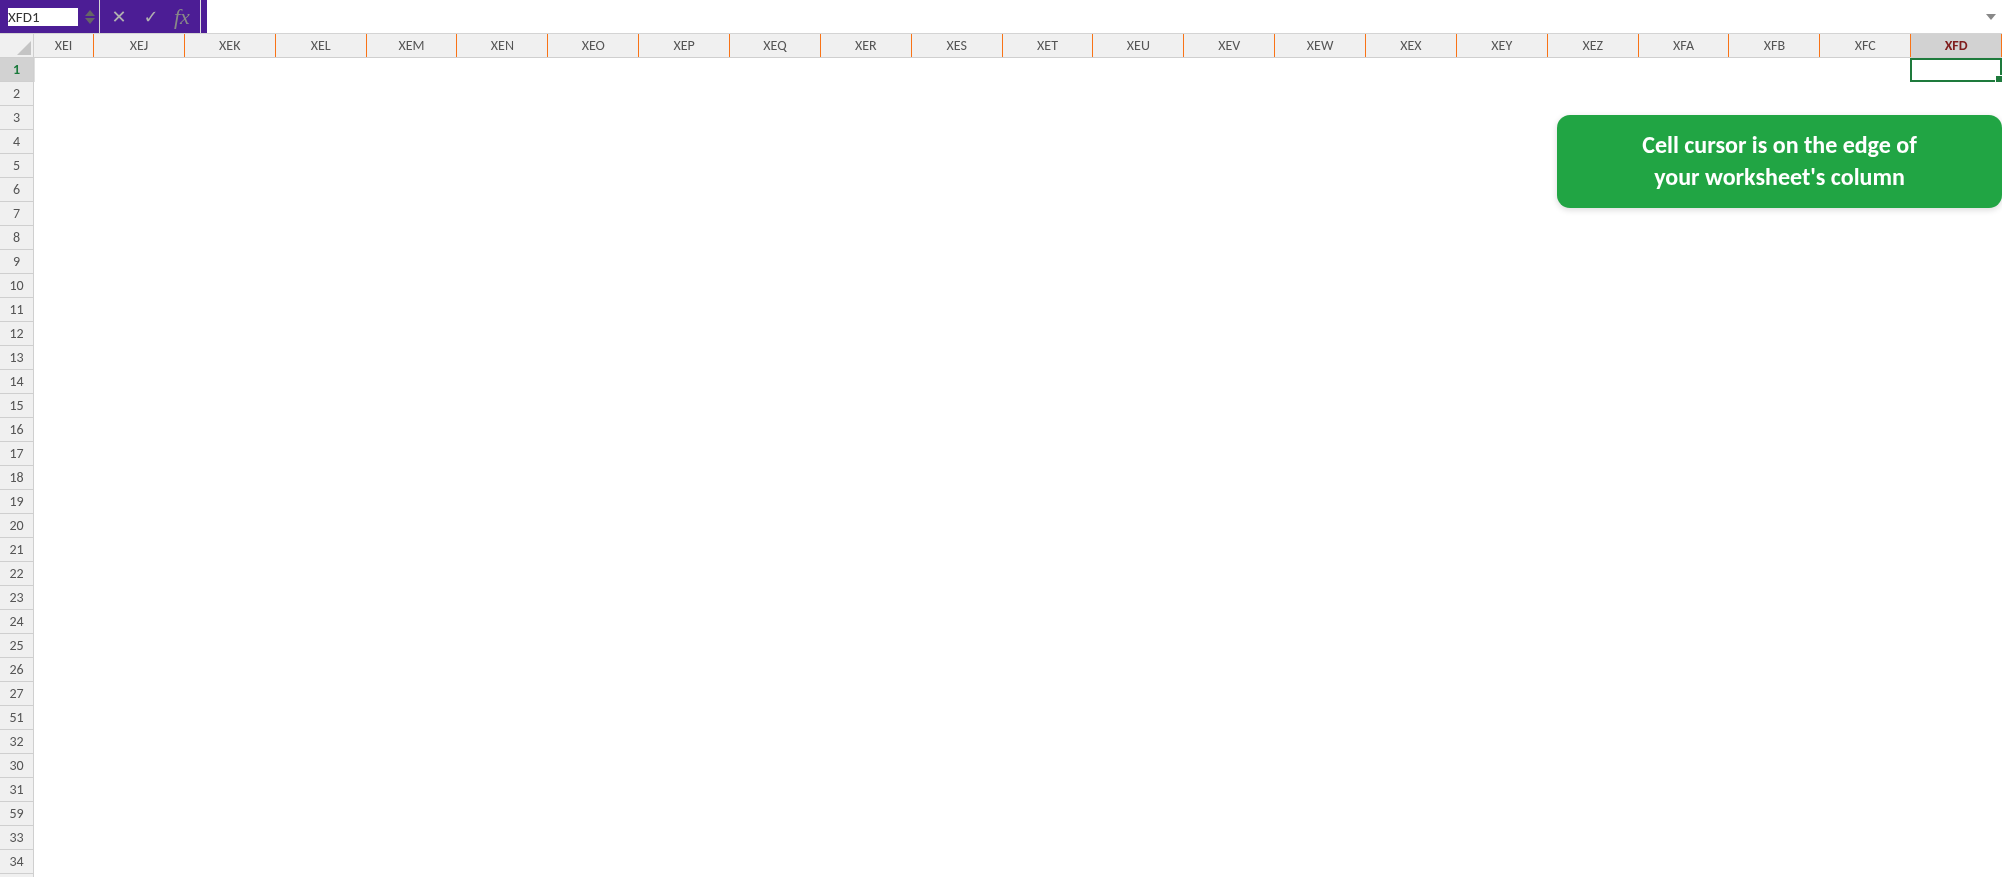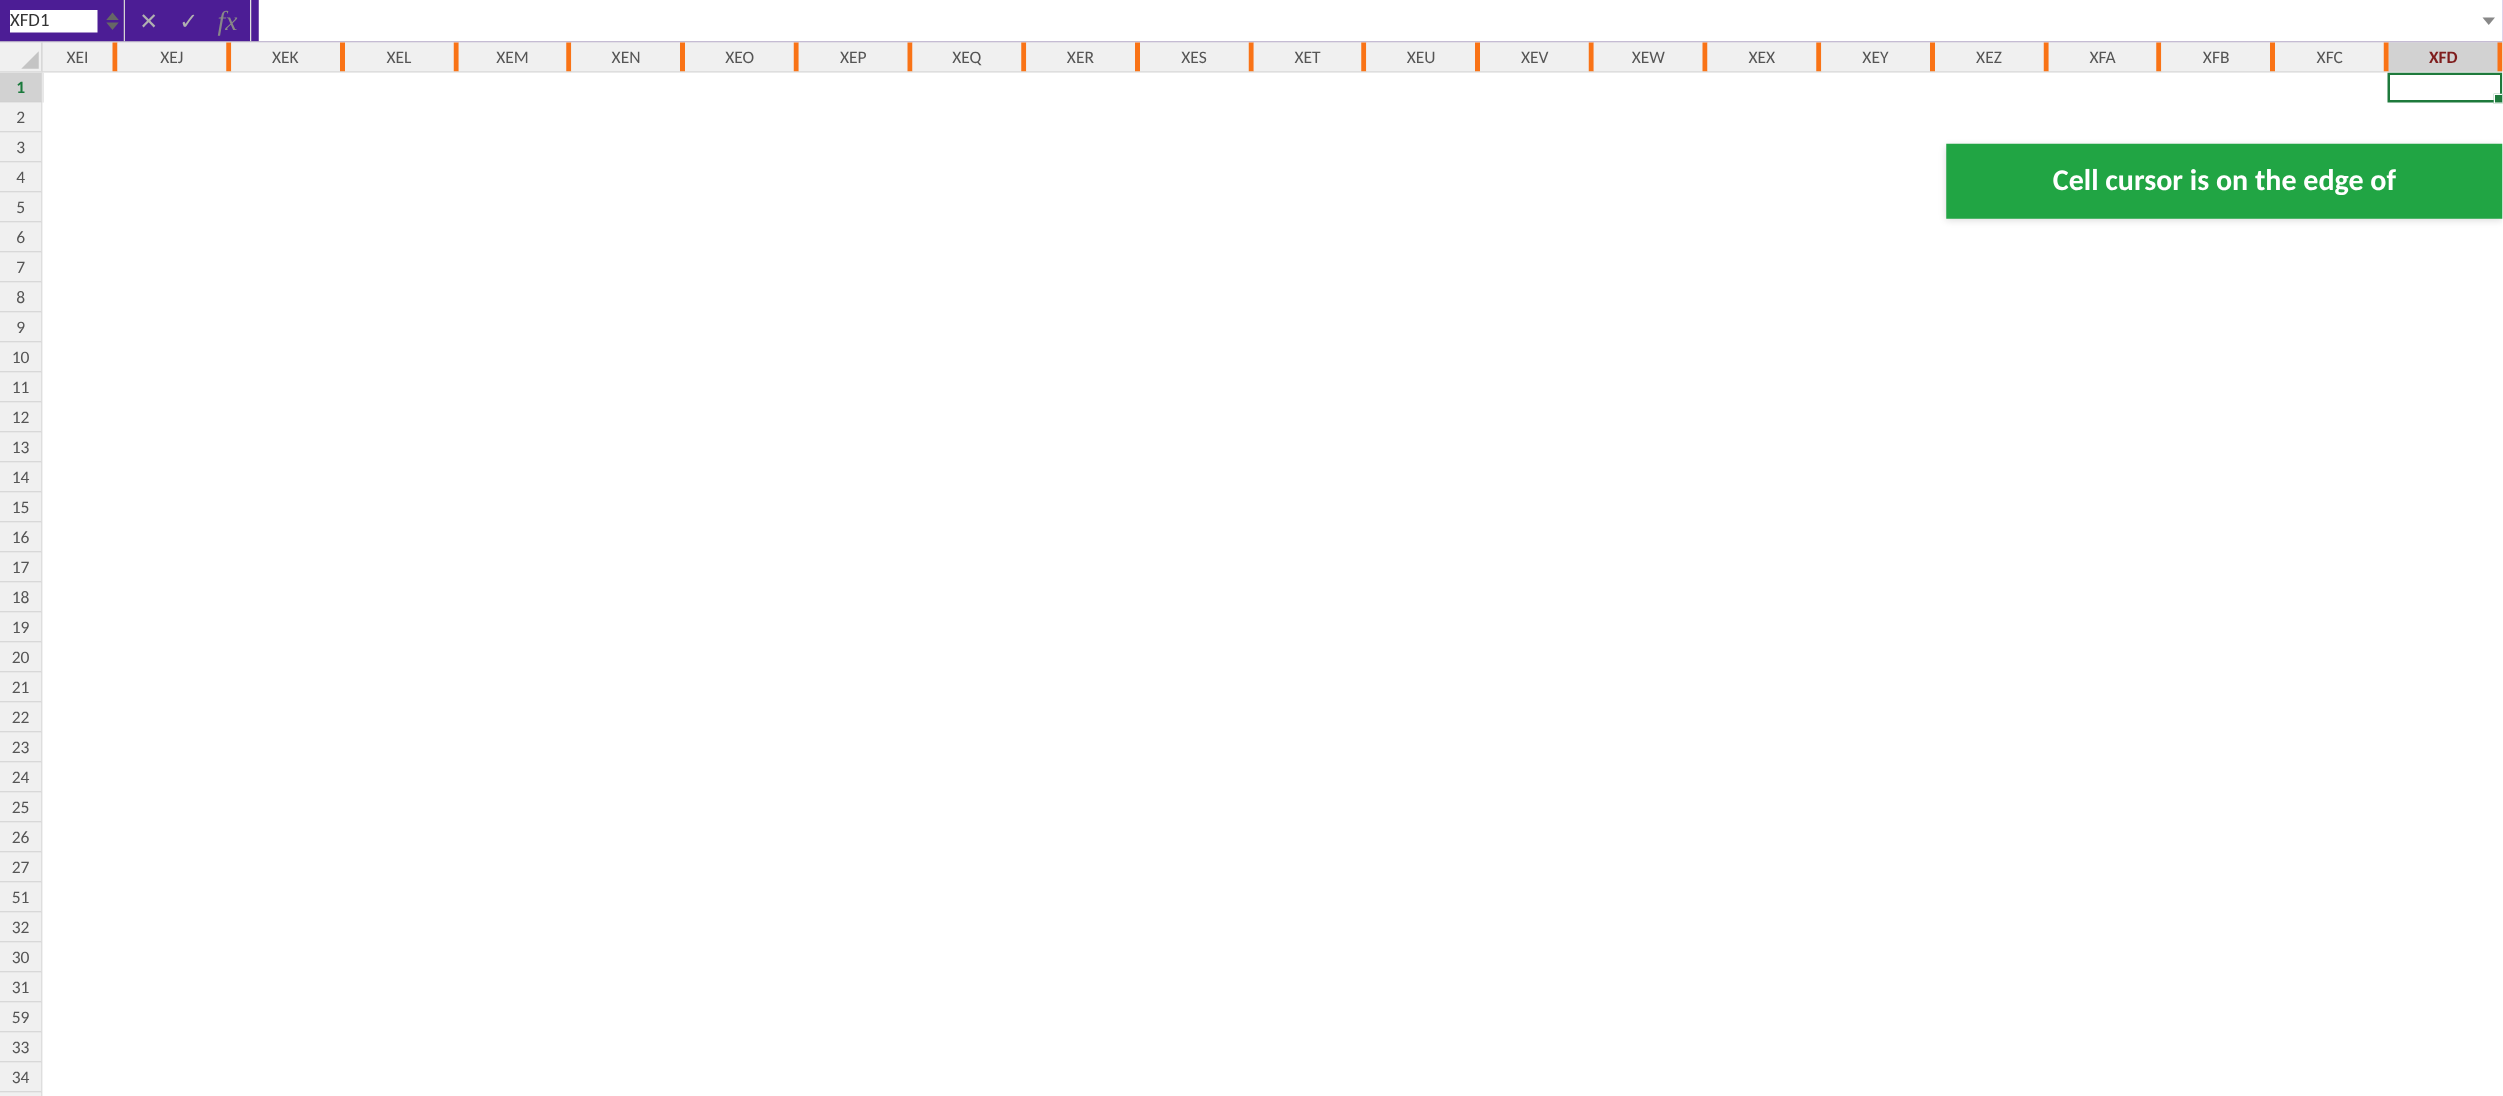--- a/index.html
+++ b/index.html
@@ -152,21 +152,21 @@
       width: 0;
       height: 0;
       border-style: solid;
       border-width: 0 0 14px 14px;
       border-color: transparent transparent #c4c4c4 transparent;
     }
     
     .col-header {
       flex: 1;
       min-width: 0;
-      border-right: 4px solid #f97316;
+      border-right: 1px solid #f97316;
       display: flex;
       align-items: center;
       justify-content: center;
       font-size: 14px;
       color: #555;
       background: #f0f0f0;
       cursor: pointer;
       user-select: none;
     }
     
@@ -243,20 +243,21 @@
     .callout {
       position: absolute;
       background: #21a544;
       color: #ffffff;
       font-weight: bold;
       font-size: 24px;
       padding: 14px 22px;
       text-align: center;
       line-height: 1.35;
       box-shadow: 0 2px 6px rgba(0,0,0,0.15);
+      border-radius: 13px;
     }
   </style>
 </head>
 <body>
 
 <div class="formula-bar-row">
   <div class="name-box-container">
     <input class="name-box" type="text" value="XFD1" style="">
     <div class="name-box-spinner">
       <div class="spinner-arrow spinner-up"></div>
@@ -346,13 +347,14 @@
       </div>
     <div class="cells-container" id="cells-container">
       <div class="active-cell" id="active-cell" style="top: 0px; right: 0px; width: 92px; height: 24px;"></div>
     <div style="position: absolute; left: 0px; top: 0px; width: 1px; height: 24px; background: rgb(224, 224, 224);"></div>
       </div>
   </div>
 </div>
 
 <div class="callout" id="callout" style="top: 115px; right: 0px; width: 445px;">
   <div>Cell cursor is on the edge of</div>
+  <div>your worksheet's column</div>
 </div>
 
 </body></html>

